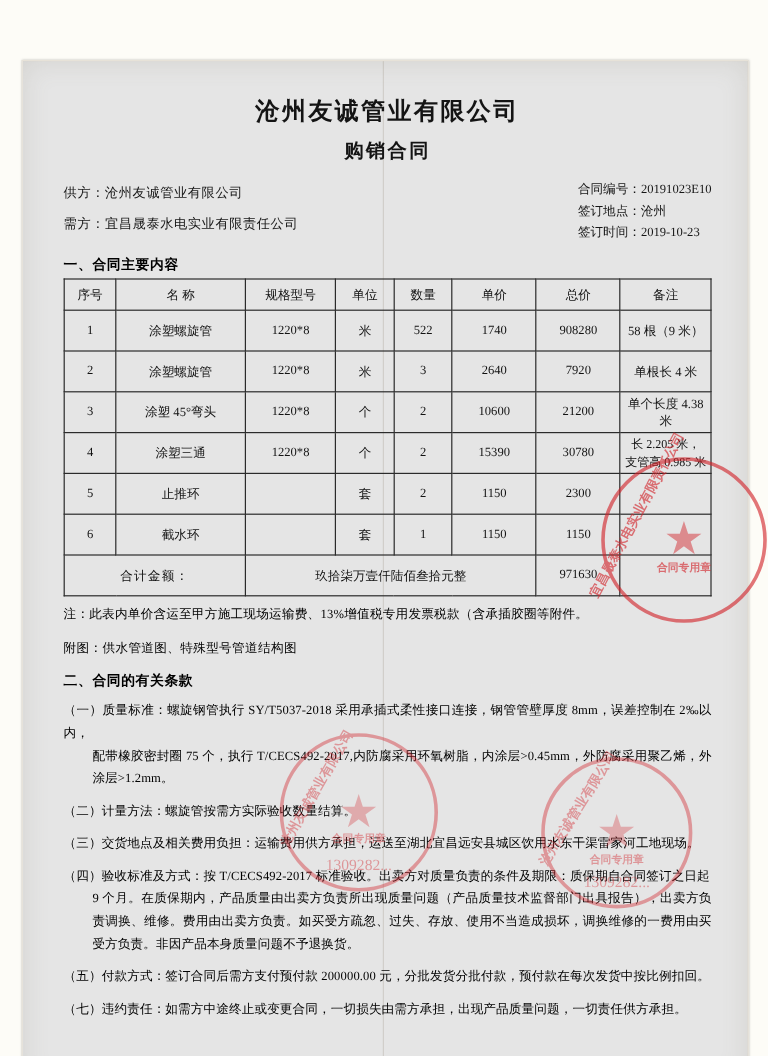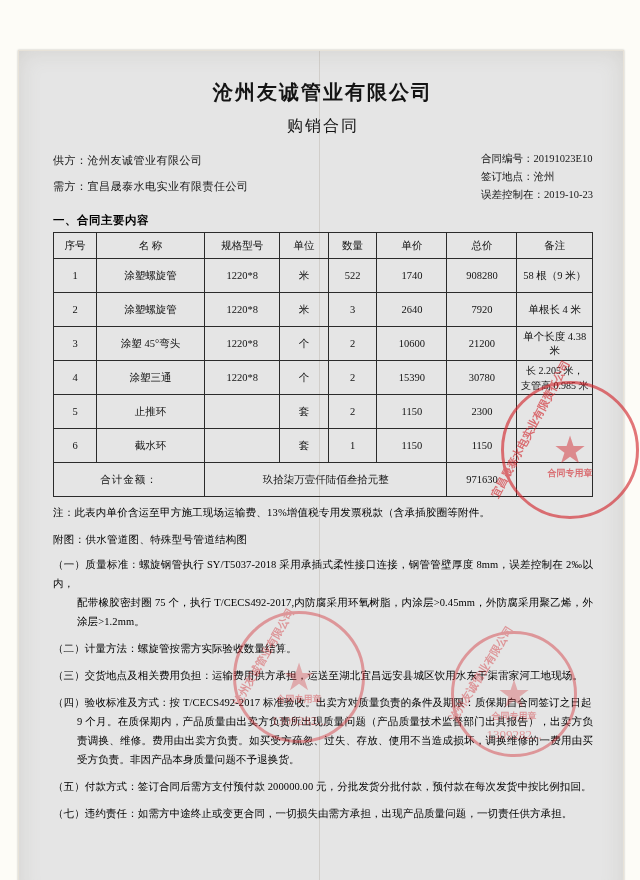--- a/index.html
+++ b/index.html
@@ -43,21 +43,21 @@
   .title {
     text-align: center;
     font-size: 20px;
     font-weight: bold;
     letter-spacing: 2px;
     color: #141414;
   }
   .subtitle {
     text-align: center;
     font-size: 16px;
-    font-weight: normal;
+    font-weight: bold;
     letter-spacing: 2px;
     margin-top: 10px;
     color: #141414;
   }
   .parties {
     margin-top: 16px;
     font-size: 11px;
     color: #161616;
     position: relative;
     min-height: 54px;
@@ -240,21 +240,21 @@
         <div class="party-line">供方：沧州友诚管业有限公司</div>
         <div class="party-line">需方：宜昌晟泰水电实业有限责任公司</div>
         <div class="meta">
           <div>
             <span>合同编号：</span><span>20191023E10</span>
           </div>
           <div>
             <span>签订地点：</span><span>沧州</span>
           </div>
           <div>
-            <span>误差控制在：</span><span>2019-10-23</span>
+            <span>签订时间：</span><span>2019-10-23</span>
           </div>
         </div>
       </div>
 
       <div class="sec-head">一、合同主要内容</div>
 
       <table class="main">
         <colgroup>
           <col class="c1">
             <col class="c2">
@@ -343,20 +343,21 @@
             <td colspan="4">玖拾柒万壹仟陆佰叁拾元整</td>
             <td>971630</td>
             <td></td>
           </tr>
         </tbody>
       </table>
 
       <div class="remark">注：此表内单价含运至甲方施工现场运输费、13%增值税专用发票税款（含承插胶圈等附件。</div>
       <div class="attach">附图：供水管道图、特殊型号管道结构图</div>
 
+      <div class="clause-head">二、合同的有关条款</div>
 
       <div class="clause">
         <span>（一）</span><span>质量标准：螺旋钢管执行 SY/T5037-2018 采用承插式柔性接口连接，钢管管壁厚度 8mm，误差控制在 2‰以内，</span>
         <span class="ind">配带橡胶密封圈 75 个，执行 T/CECS492-2017,内防腐采用环氧树脂，内涂层&gt;0.45mm，外防腐采用聚乙烯，外涂层&gt;1.2mm。</span>
       </div>
       <div class="clause">
         <span>（二）</span><span>计量方法：螺旋管按需方实际验收数量结算。</span>
       </div>
       <div class="clause">
         <span>（三）</span><span>交货地点及相关费用负担：运输费用供方承担，运送至湖北宜昌远安县城区饮用水东干渠雷家河工地现场。</span>

